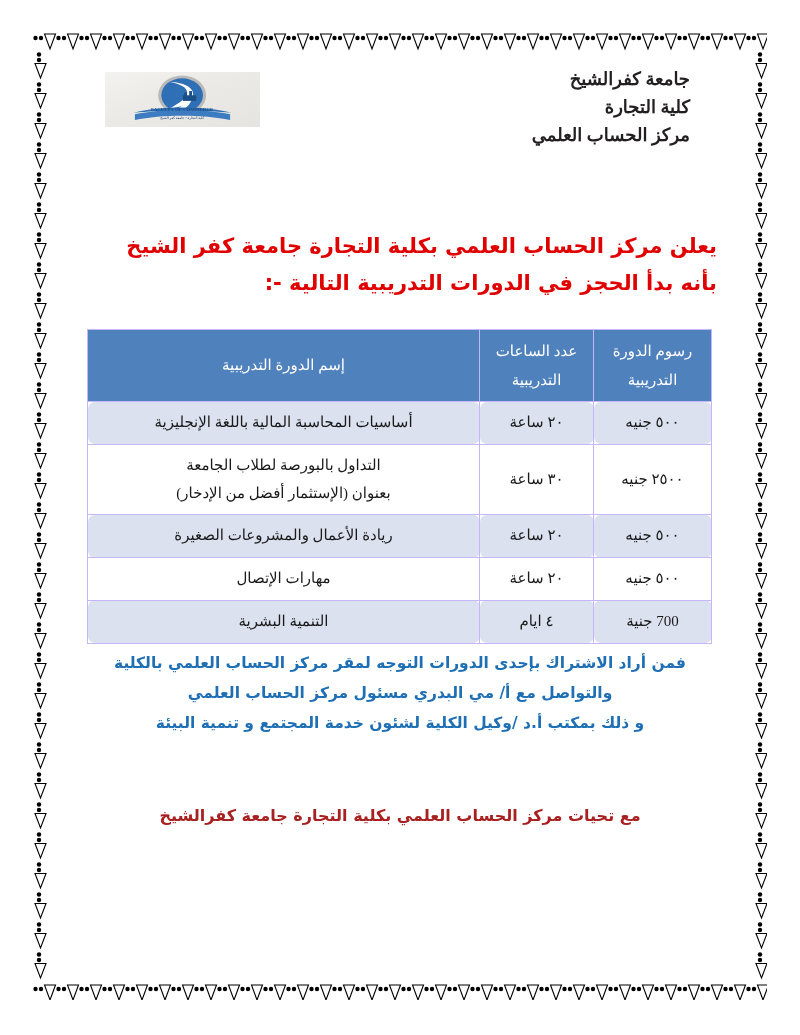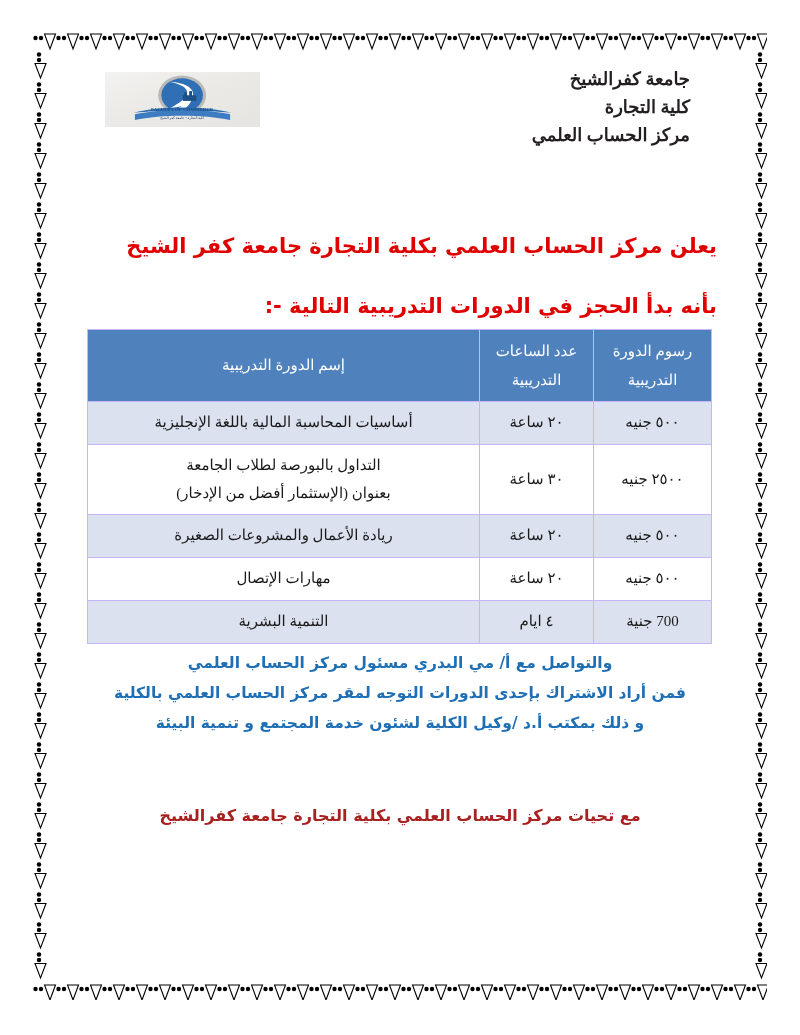--- a/index.html
+++ b/index.html
@@ -70,21 +70,21 @@
     width: 610px;
     text-align: right;
     direction: rtl;
     color: #e00000;
     font-family: "DejaVu Sans","Liberation Sans",sans-serif;
     font-weight: 700;
     font-size: 21px;
     line-height: 1.75;
     letter-spacing: -0.2px;
   }
-  .announce .ln2 { display:block;margin-top:23px; }
+  .announce .ln2 { display:block; }
 
   
   .tbl-wrap {
     position: absolute;
     top: 329px;
     left: 88px;
     width: 624px;
   }
   table.courses {
     width: 624px;
@@ -113,20 +113,21 @@
   th.c-hours { width: 114px; }
   th.c-name  { width: 392px; }
 
   table.courses tbody td {
     font-family: "Liberation Serif","DejaVu Serif",serif;
     font-size: 15px;
     color: #1a1a1a;
     text-align: center;
     padding: 7px 8px;
     line-height: 1.85;
+    border-radius: 7px;
   }
   tr.shade td { background: #dbe1ee; }
   tr.plain td { background: #ffffff; }
   td.nm { text-align: center; }
   td.nm .l { display: block; }
 
   
   .instructions {
     position: absolute;
     top: 648px;
@@ -387,22 +388,22 @@
           <td>٤ ايام</td>
           <td class="nm">
             <span class="l">التنمية البشرية</span>
           </td>
         </tr>
       </tbody>
     </table>
   </div>
 
   <div class="instructions">
+    <div>فمن أراد الاشتراك بإحدى الدورات التوجه لمقر مركز الحساب العلمي بالكلية</div>
     <div>والتواصل مع  أ/ مي البدري مسئول مركز الحساب العلمي</div>
-    <div>فمن أراد الاشتراك بإحدى الدورات التوجه لمقر مركز الحساب العلمي بالكلية</div>
     <div>و ذلك بمكتب أ.د /وكيل الكلية لشئون خدمة المجتمع و تنمية البيئة</div>
   </div>
 
   <div class="closing">
     <div>مع تحيات مركز الحساب العلمي بكلية التجارة جامعة كفرالشيخ</div>
   </div>
 
 </div>
 
 </body></html>

